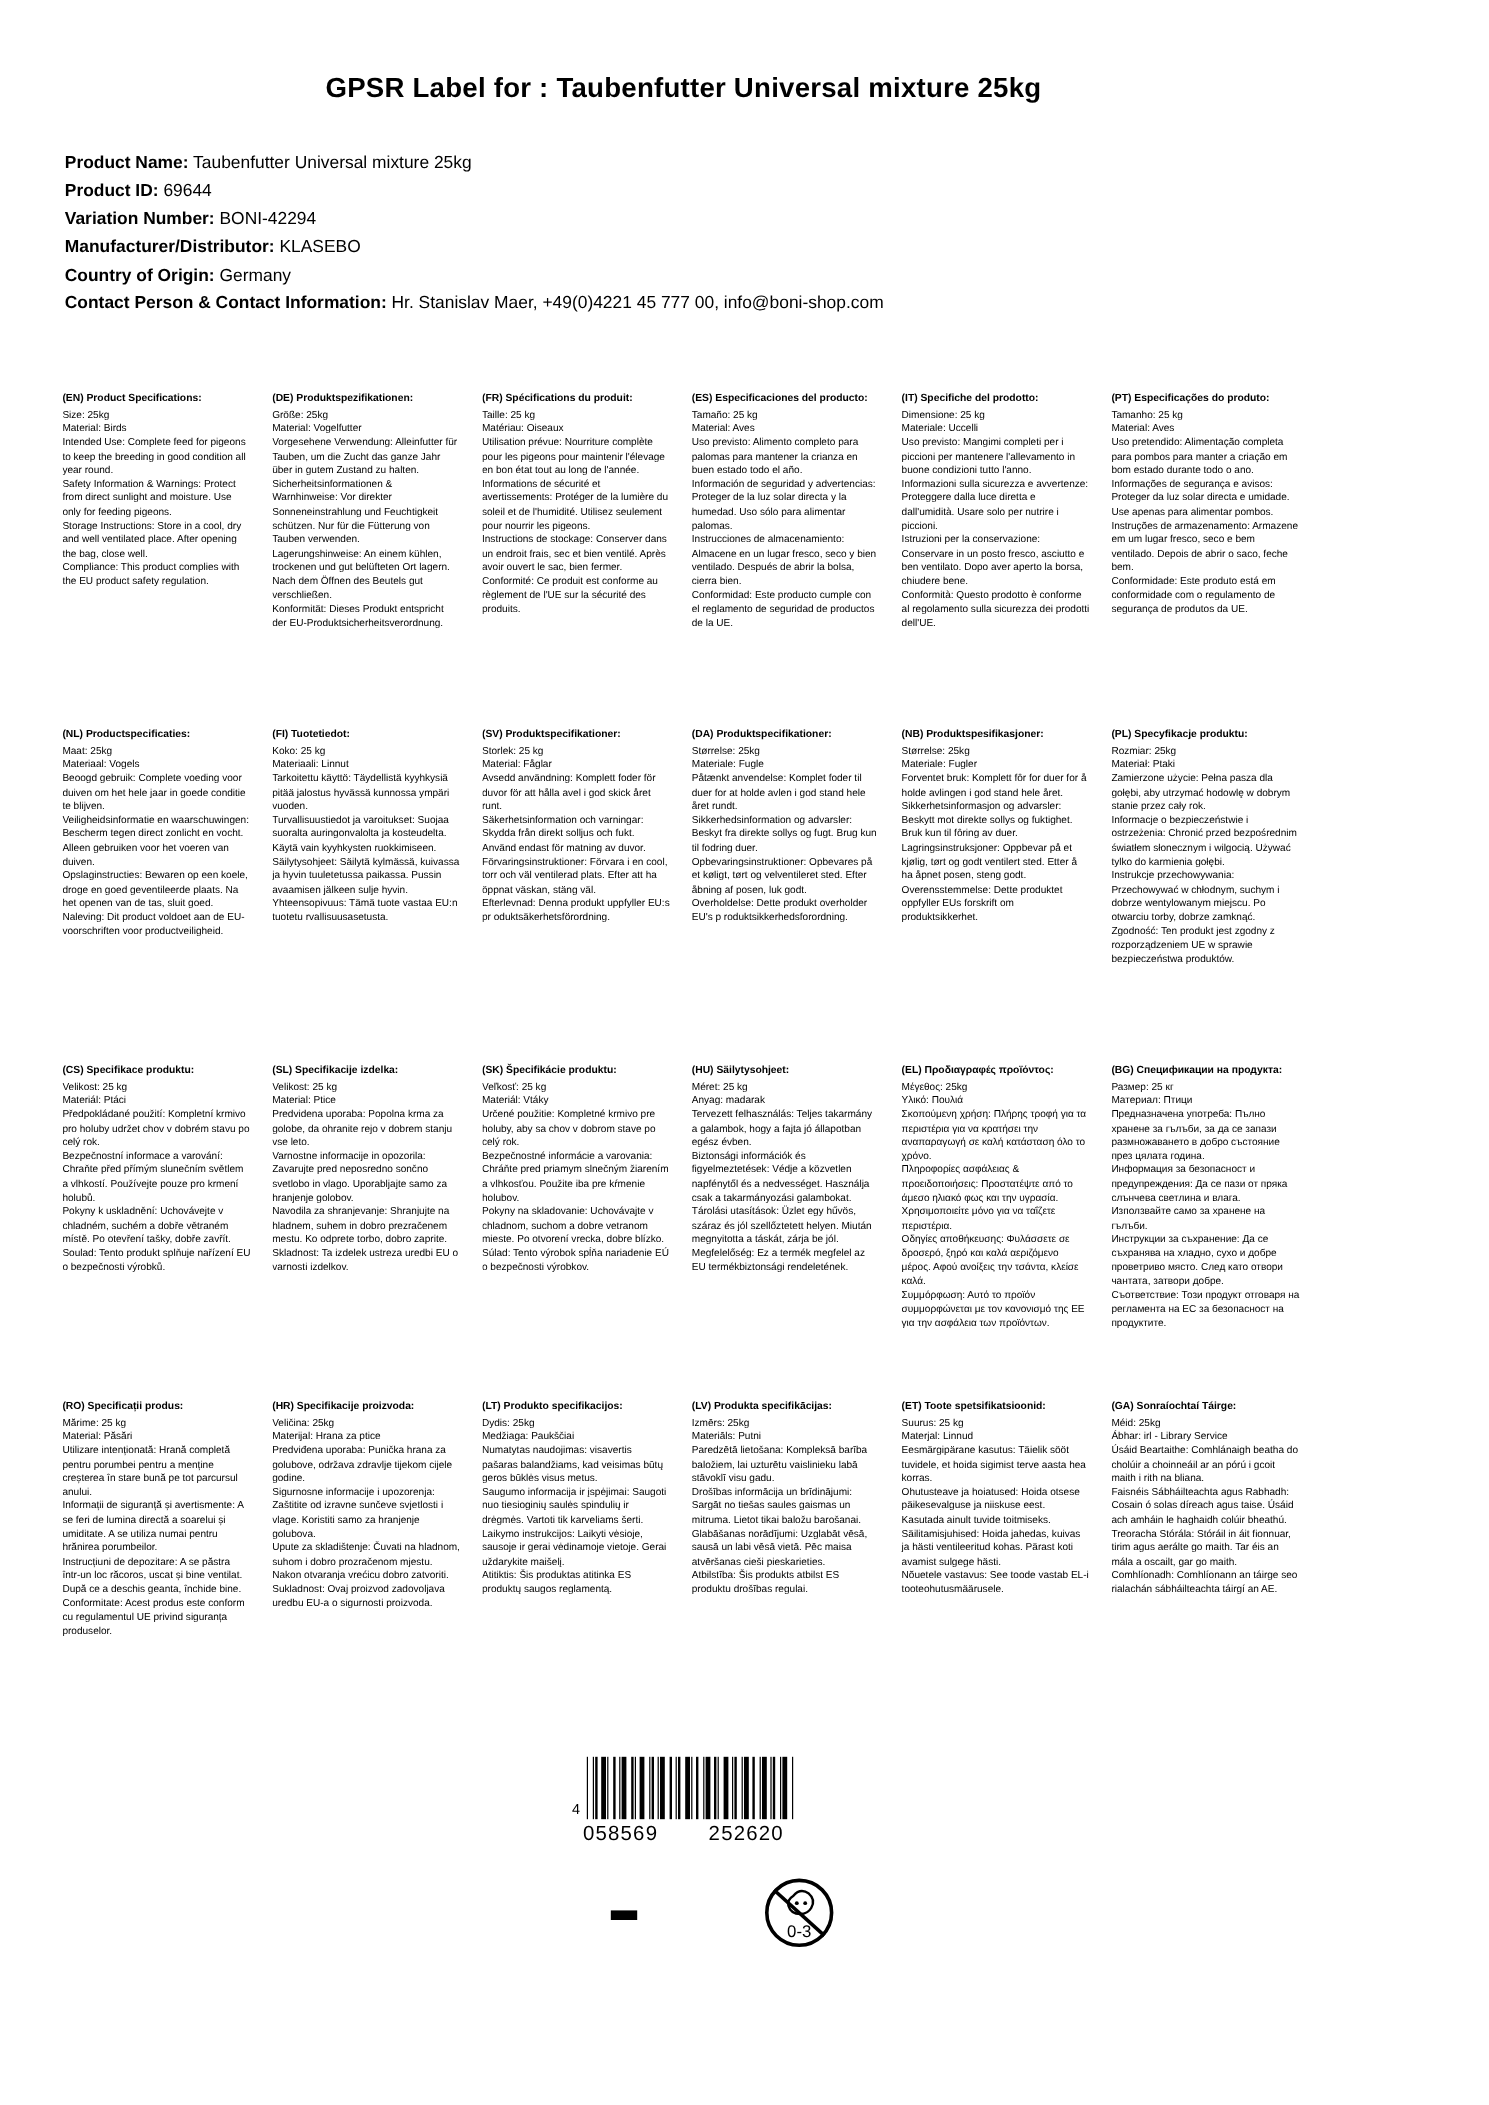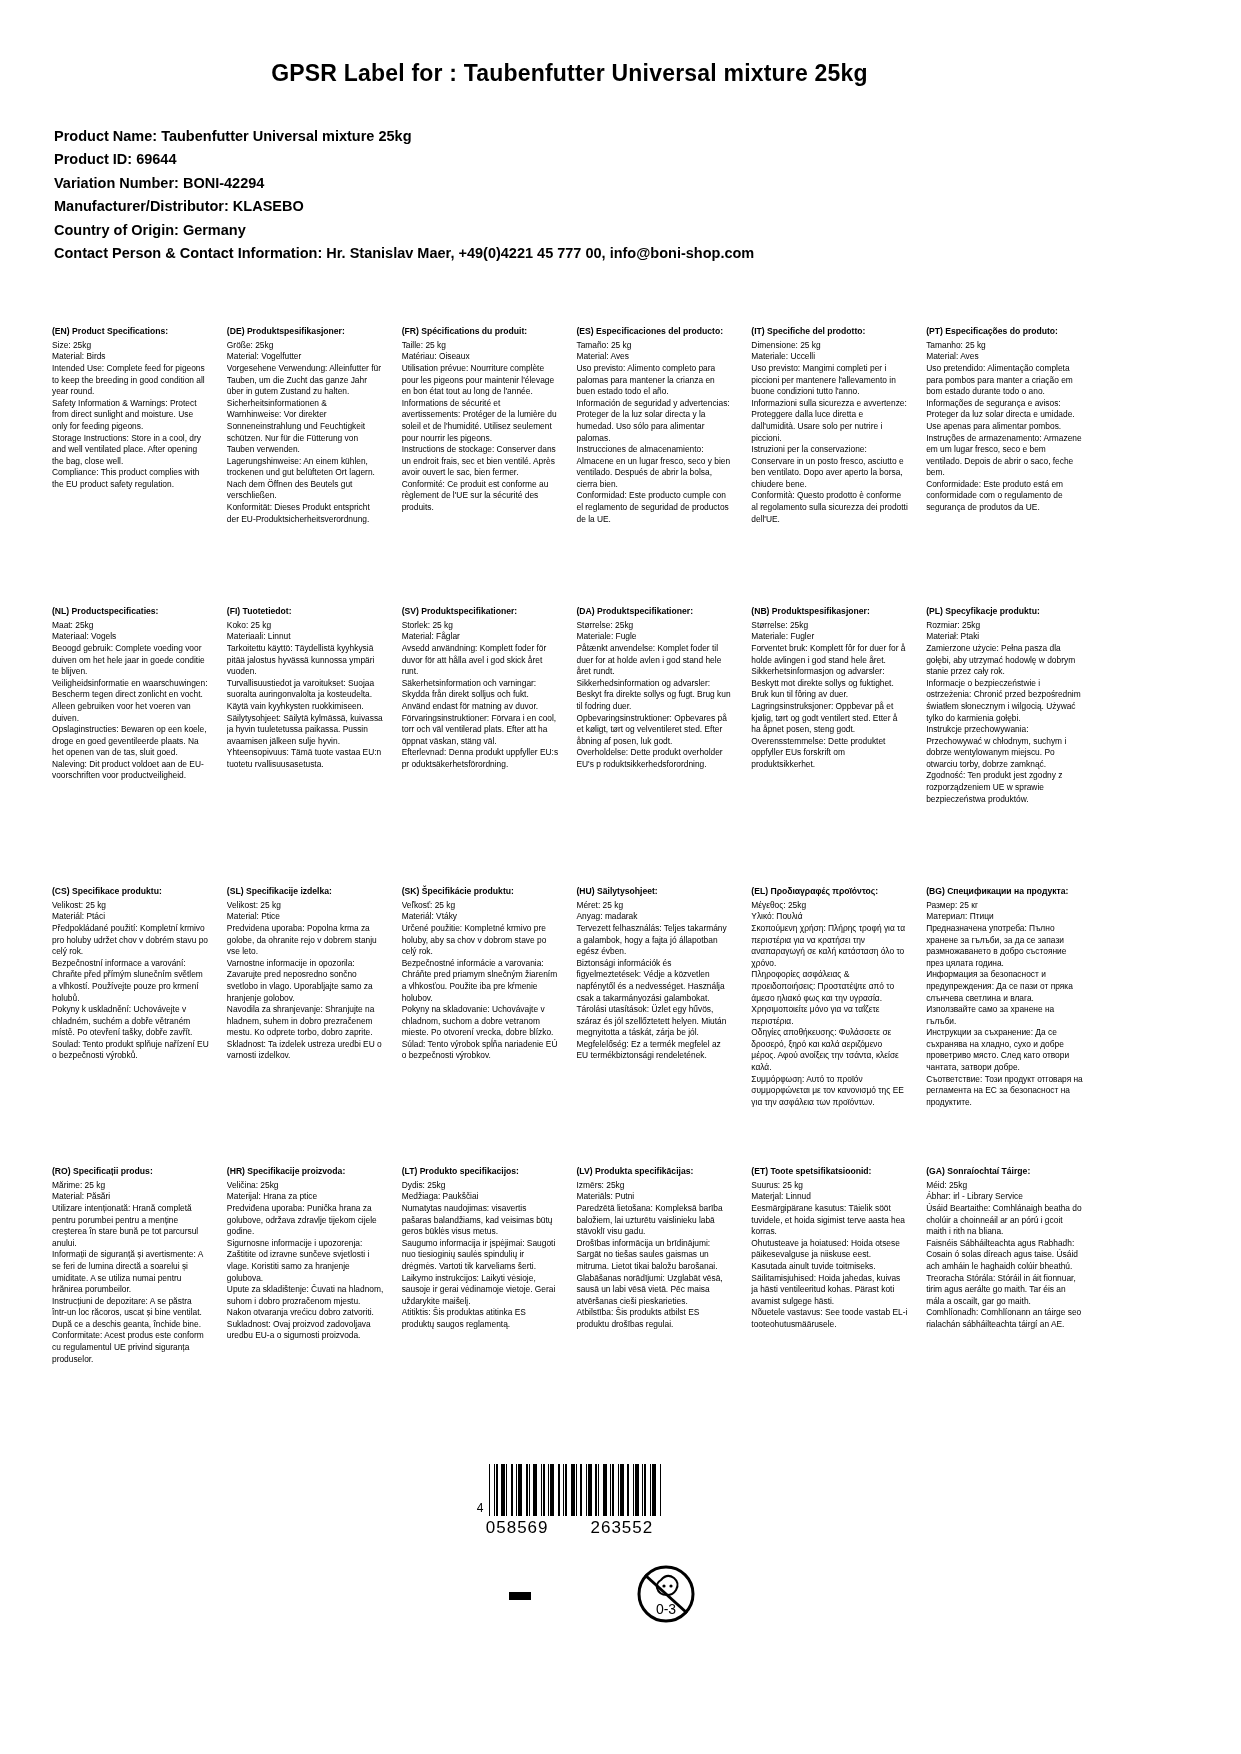--- a/index.html
+++ b/index.html
@@ -33,21 +33,21 @@
     font-size: 14.5px;
     line-height: 1.62;
   }
   .meta-row {
     white-space: nowrap;
   }
   .meta-label {
     font-weight: bold;
   }
   .meta-value {
-    font-weight: bold;
+    font-weight: normal;
   }
   .grid {
     display: grid;
     grid-template-columns: repeat(6, 1fr);
     column-gap: 14px;
     row-gap: 0px;
   }
   .cell {
     font-size: 8.4px;
     line-height: 1.38;
@@ -159,21 +159,21 @@
     <div class="cell">
       <span class="cell-title">(EN) Product Specifications:</span>
       <span class="cell-body">Size: 25kg
 Material: Birds
 Intended Use: Complete feed for pigeons to keep the breeding in good condition all year round.
 Safety Information &amp; Warnings: Protect from direct sunlight and moisture. Use only for feeding pigeons.
 Storage Instructions: Store in a cool, dry and well ventilated place. After opening the bag, close well.
 Compliance: This product complies with the EU product safety regulation.</span>
     </div>
     <div class="cell">
-      <span class="cell-title">(DE) Produktspesifikasjoner:</span>
+      <span class="cell-title">(DE) Produktspezifikationen:</span>
       <span class="cell-body">Größe: 25kg
 Material: Vogelfutter
 Vorgesehene Verwendung: Alleinfutter für Tauben, um die Zucht das ganze Jahr über in gutem Zustand zu halten.
 Sicherheitsinformationen &amp; Warnhinweise: Vor direkter Sonneneinstrahlung und Feuchtigkeit schützen. Nur für die Fütterung von Tauben verwenden.
 Lagerungshinweise: An einem kühlen, trockenen und gut belüfteten Ort lagern. Nach dem Öffnen des Beutels gut verschließen.
 Konformität: Dieses Produkt entspricht der EU-Produktsicherheitsverordnung.</span>
     </div>
     <div class="cell">
       <span class="cell-title">(FR) Spécifications du produit:</span>
       <span class="cell-body">Taille: 25 kg
@@ -441,21 +441,21 @@
           <span class="bar space"></span>
           <span class="bar thin"></span>
         <span class="bar thick"></span>
           <span class="bar space"></span>
           <span class="bar thin"></span>
       </div>
     </div>
 
     <div class="barcode-numbers">
       <span>058569</span>
-      <span>263552</span>
+      <span>252620</span>
     </div>
 
     <div class="marks">
 
       <div class="ce-mark">
         <svg width="96" height="62" viewBox="0 0 96 62" aria-hidden="true">
           <path d="M40 6 A25 25 0 1 0 40 56 A25 25 0 0 1 40 6 Z" fill="#000"></path>
           <path d="M92 6 A25 25 0 1 0 92 56 A25 25 0 0 1 92 6 Z" fill="#000"></path>
           <rect x="70" y="27" width="22" height="8" fill="#000"></rect>
           <rect x="52" y="6" width="6" height="50" fill="#fff"></rect>

